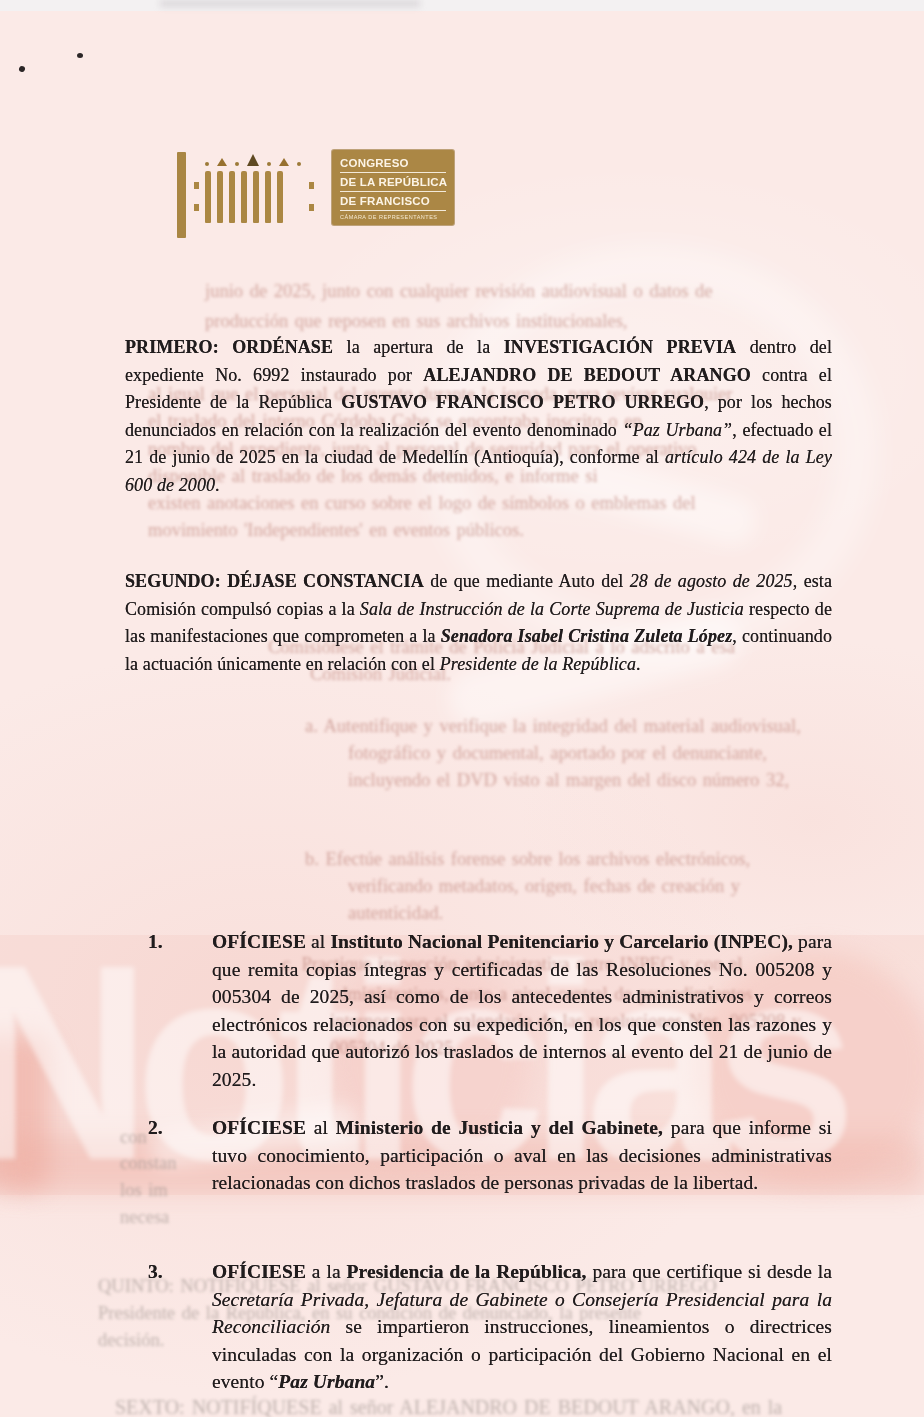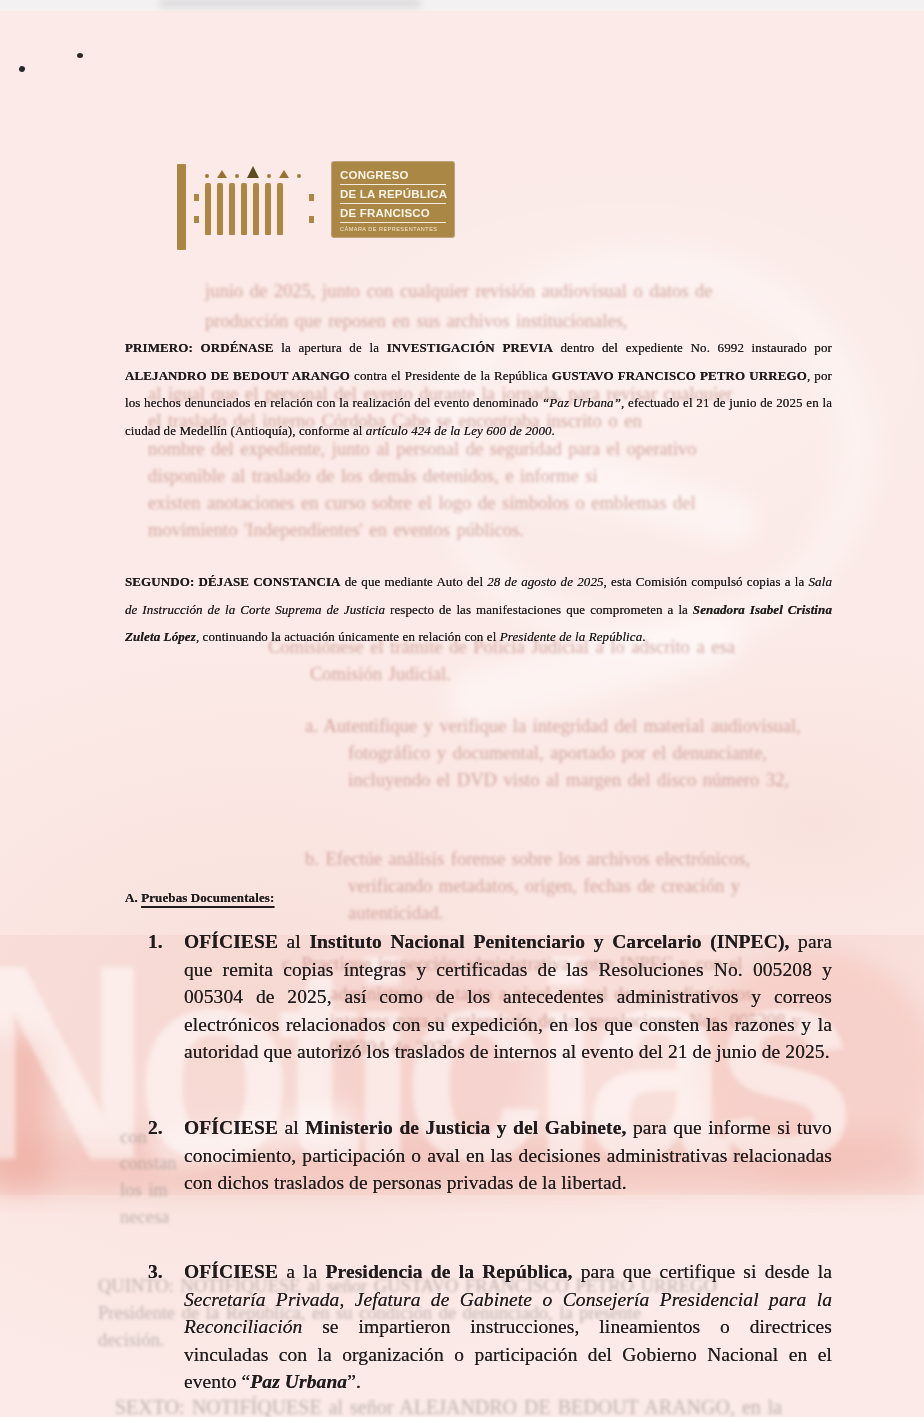--- a/index.html
+++ b/index.html
@@ -32,46 +32,46 @@
   .streak{position:absolute;background:rgba(255,255,255,0.42);filter:blur(9px);border-radius:30px;}
   .streak.k1{left:445px;top:640px;width:300px;height:58px;transform:rotate(-14deg);}
   .streak.k2{left:520px;top:470px;width:240px;height:48px;transform:rotate(16deg);}
   .streak.k3{left:150px;top:1118px;width:210px;height:38px;transform:rotate(-8deg);}
 
   .bleed{position:absolute;font-family:"Liberation Serif",serif;font-size:18.5px;white-space:nowrap;word-spacing:2px;}
   .bleed-red{color:rgba(186,122,113,0.62);filter:blur(1.4px);}
   .bleed-gray{color:rgba(150,139,135,0.58);filter:blur(1.7px);}
 
   
-  .logo{position:absolute;left:177px;top:162px;display:flex;align-items:flex-start;}
+  .logo{position:absolute;left:177px;top:150px;display:flex;align-items:flex-start;}
   .bar-tall{width:9px;height:86px;background:#a98643;margin-top:2px;border-radius:1px;}
   .colon{display:flex;flex-direction:column;justify-content:flex-start;gap:15px;margin:32px 6px 0 8px;}
   .colon i{width:5px;height:7px;background:#ab8743;display:block;}
   .cols-wrap{display:flex;flex-direction:column;}
   .marks{display:flex;align-items:flex-end;justify-content:center;gap:8px;height:16px;margin-bottom:5px;}
   .mk-dot{width:4px;height:4px;background:#9c7a38;border-radius:50%;}
   .mk-v{width:0;height:0;border-left:5px solid transparent;border-right:5px solid transparent;border-bottom:8px solid #97712f;}
   .mk-peak{width:0;height:0;border-left:6px solid transparent;border-right:6px solid transparent;border-bottom:12px solid #5f4a22;}
   .cols{display:flex;gap:6px;}
   .col{width:6px;height:52px;background:#ab8743;border-radius:2px 2px 1px 1px;}
   .gold-box{width:106px;margin-left:12px;background:#ab8745;border-radius:2px;padding:7px 8px 5px 8px;
     box-shadow:0 0 0 1px rgba(150,113,50,0.6);}
   .gl{font-family:"Liberation Sans",sans-serif;font-weight:bold;font-size:11.5px;line-height:13px;color:#fcf4e6;
     letter-spacing:0.2px;border-bottom:1.5px solid rgba(255,252,245,0.85);padding-bottom:2px;margin-bottom:3px;white-space:nowrap;}
   .gsub{font-family:"Liberation Sans",sans-serif;font-size:5.5px;color:#f6ead2;letter-spacing:0.5px;margin-top:2px;white-space:nowrap;}
 
   .title{position:absolute;left:125px;top:241px;margin:0;font-size:17.5px;font-weight:bold;color:#221e1f;
     letter-spacing:0.3px;text-shadow:0 0 0.5px rgba(34,30,31,0.8);}
 
   .para{position:absolute;left:125px;width:707px;margin:0;text-align:justify;
-    font-size:13px;line-height:27.6px;color:#201c1d;text-shadow:0 0 0.5px rgba(32,28,29,0.85);letter-spacing:0.1px;}
+    font-size:18px;line-height:27.6px;color:#201c1d;text-shadow:0 0 0.5px rgba(32,28,29,0.85);letter-spacing:0.1px;}
   .item{position:absolute;left:148px;width:684px;display:flex;
     font-size:19.5px;line-height:27.6px;color:#201c1d;text-shadow:0 0 0.5px rgba(32,28,29,0.85);letter-spacing:0.1px;}
   .num{width:36px;flex:none;font-weight:bold;}
-  .itext{flex:1;text-align:justify;}
+  .itext{flex:1;text-align:justify;margin-left:28px;}
 
   .seg-b{font-weight:bold;}
   .seg-i{font-style:italic;}
   .seg-bi{font-weight:bold;font-style:italic;}
   .seg-bu{font-weight:bold;text-decoration:underline;text-decoration-thickness:2px;text-underline-offset:4px;}
 </style>
 </head>
 <body>
 
 <div class="page">
@@ -156,21 +156,20 @@
       <div class="gl">CONGRESO</div>
       <div class="gl">DE LA REPÚBLICA</div>
       <div class="gl">DE FRANCISCO</div>
       <div class="gsub">CÁMARA DE REPRESENTANTES</div>
     </div>
   </div>
 
 
   <p class="para" style="top:334px"><span class="seg-b">PRIMERO: ORDÉNASE</span><span class="seg-n"> la apertura de la </span><span class="seg-b">INVESTIGACIÓN PREVIA</span><span class="seg-n"> dentro del expediente No. 6992 instaurado por </span><span class="seg-b">ALEJANDRO DE BEDOUT ARANGO</span><span class="seg-n"> contra el Presidente de la República </span><span class="seg-b">GUSTAVO FRANCISCO PETRO URREGO</span><span class="seg-n">, por los hechos denunciados en relación con la realización del evento denominado </span><span class="seg-i">“Paz Urbana”</span><span class="seg-n">, efectuado el 21 de junio de 2025 en la ciudad de Medellín (Antioquía), conforme al </span><span class="seg-i">artículo 424 de la Ley 600 de 2000</span><span class="seg-n">.</span></p>
   <p class="para" style="top:568px"><span class="seg-b">SEGUNDO: DÉJASE CONSTANCIA</span><span class="seg-n"> de que mediante Auto del </span><span class="seg-i">28 de agosto de 2025</span><span class="seg-n">, esta Comisión compulsó copias a la </span><span class="seg-i">Sala de Instrucción de la Corte Suprema de Justicia</span><span class="seg-n"> respecto de las manifestaciones que comprometen a la </span><span class="seg-bi">Senadora Isabel Cristina Zuleta López</span><span class="seg-n">, continuando la actuación únicamente en relación con el </span><span class="seg-i">Presidente de la República</span><span class="seg-n">.</span></p>
-  <p class="para" style="top:884px"><span class="seg-b">A. </span><span class="seg-bu">Pruebas Documentales:</span></p>
 
   <div class="item" style="top:928px">
     <div class="num">1.</div>
     <div class="itext"><span class="seg-b">OFÍCIESE</span><span class="seg-n"> al </span><span class="seg-b">Instituto Nacional Penitenciario y Carcelario (INPEC),</span><span class="seg-n"> para que remita copias íntegras y certificadas de las Resoluciones No. 005208 y 005304 de 2025, así como de los antecedentes administrativos y correos electrónicos relacionados con su expedición, en los que consten las razones y la autoridad que autorizó los traslados de internos al evento del 21 de junio de 2025.</span></div>
   </div>
   <div class="item" style="top:1114px">
     <div class="num">2.</div>
     <div class="itext"><span class="seg-b">OFÍCIESE</span><span class="seg-n"> al </span><span class="seg-b">Ministerio de Justicia y del Gabinete,</span><span class="seg-n"> para que informe si tuvo conocimiento, participación o aval en las decisiones administrativas relacionadas con dichos traslados de personas privadas de la libertad.</span></div>
   </div>
   <div class="item" style="top:1258px">

